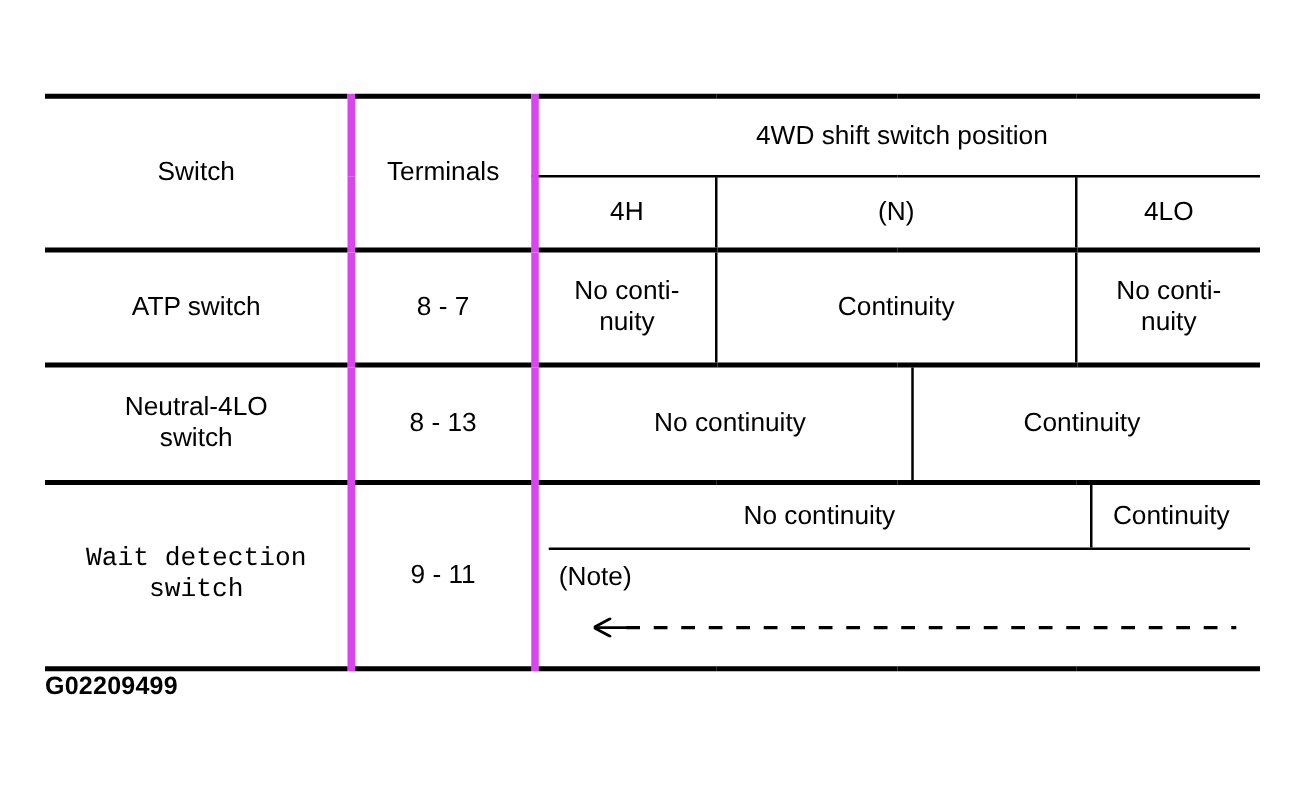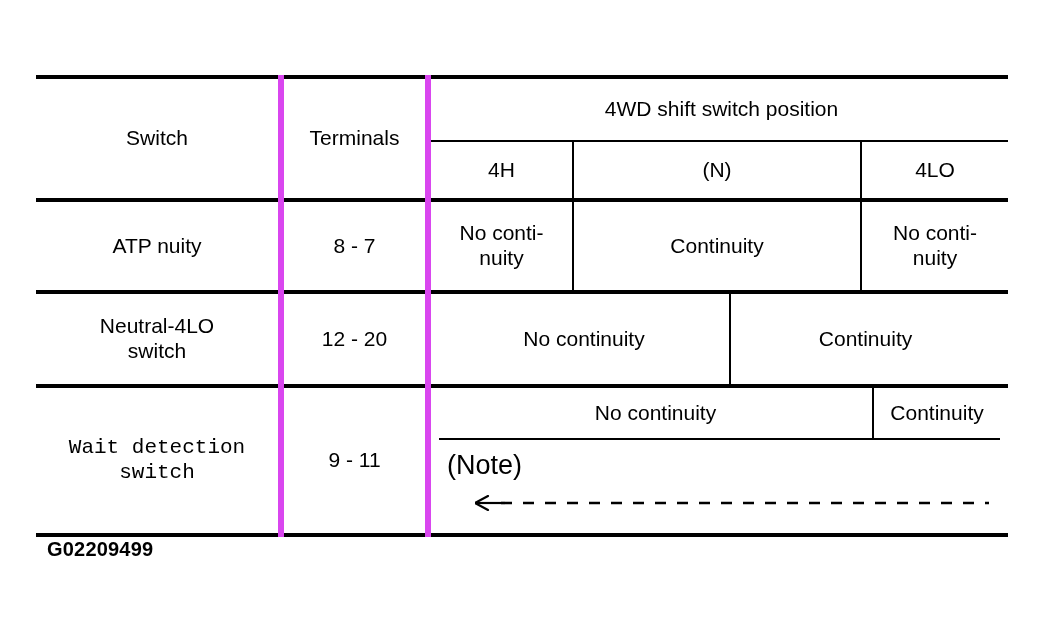--- a/index.html
+++ b/index.html
@@ -85,34 +85,34 @@
     font-size: 21px;
   }
   .wait-bottom {
     position: relative;
     flex: 1 1 auto;
   }
   .note-label {
     position: absolute;
     left: 8px;
     top: 10px;
-    font-size: 27px;
+    font-size: 21px;
   }
   .arrow-row {
     position: absolute;
     left: 36px;
     top: 52px;
     width: 516px;
     height: 16px;
   }
 
   
   .caption {
     position: absolute;
-    left: 47px;
+    left: 36px;
     top: 538px;
     font-size: 20px;
     font-weight: bold;
     letter-spacing: 0.2px;
     font-family: "Liberation Sans", sans-serif;
   }
 </style>
 </head>
 <body>
 
@@ -133,30 +133,30 @@
       <td rowspan="2" class="tb-thick-top tb-thick-bottom tb-thick-right">Terminals</td>
       <td colspan="4" class="tb-thick-top tb-thin-bottom" style="height:61px;padding-left:12px;">4WD shift switch position</td>
     </tr>
     <tr>
       <td class="tb-thick-bottom tb-thin-right" style="height:56px;margin-left:46px;">4H</td>
       <td colspan="2" class="tb-thick-bottom tb-thin-right">(N)</td>
       <td class="tb-thick-bottom">4LO</td>
     </tr>
 
     <tr>
-      <td class="tb-thick-bottom tb-thick-right align-left" style="height:88px;">ATP nuity</td>
+      <td class="tb-thick-bottom tb-thick-right align-left" style="height:88px;">ATP switch</td>
       <td class="tb-thick-bottom tb-thick-right">8 - 7</td>
       <td class="tb-thick-bottom tb-thin-right"><span>No conti-<br>nuity</span></td>
       <td colspan="2" class="tb-thick-bottom tb-thin-right">Continuity</td>
       <td class="tb-thick-bottom"><span>No conti-<br>nuity</span></td>
     </tr>
 
     <tr>
       <td class="tb-thick-bottom tb-thick-right align-left" style="height:90px;"><span>Neutral-4LO<br>switch</span></td>
-      <td class="tb-thick-bottom tb-thick-right">12 - 20</td>
+      <td class="tb-thick-bottom tb-thick-right">8 - 13</td>
       <td colspan="4" class="tb-thick-bottom nopad">
         <div class="split">
           <div class="sep-right" style="width:290px;">No continuity</div>
           <div style="flex:1 1 auto;">Continuity</div>
         </div>
       </td>
     </tr>
 
     <tr>
       <td class="tb-thick-bottom tb-thick-right align-left" style="height:145px;font-family:Liberation Mono, monospace;"><span>Wait detection<br>switch</span></td>

